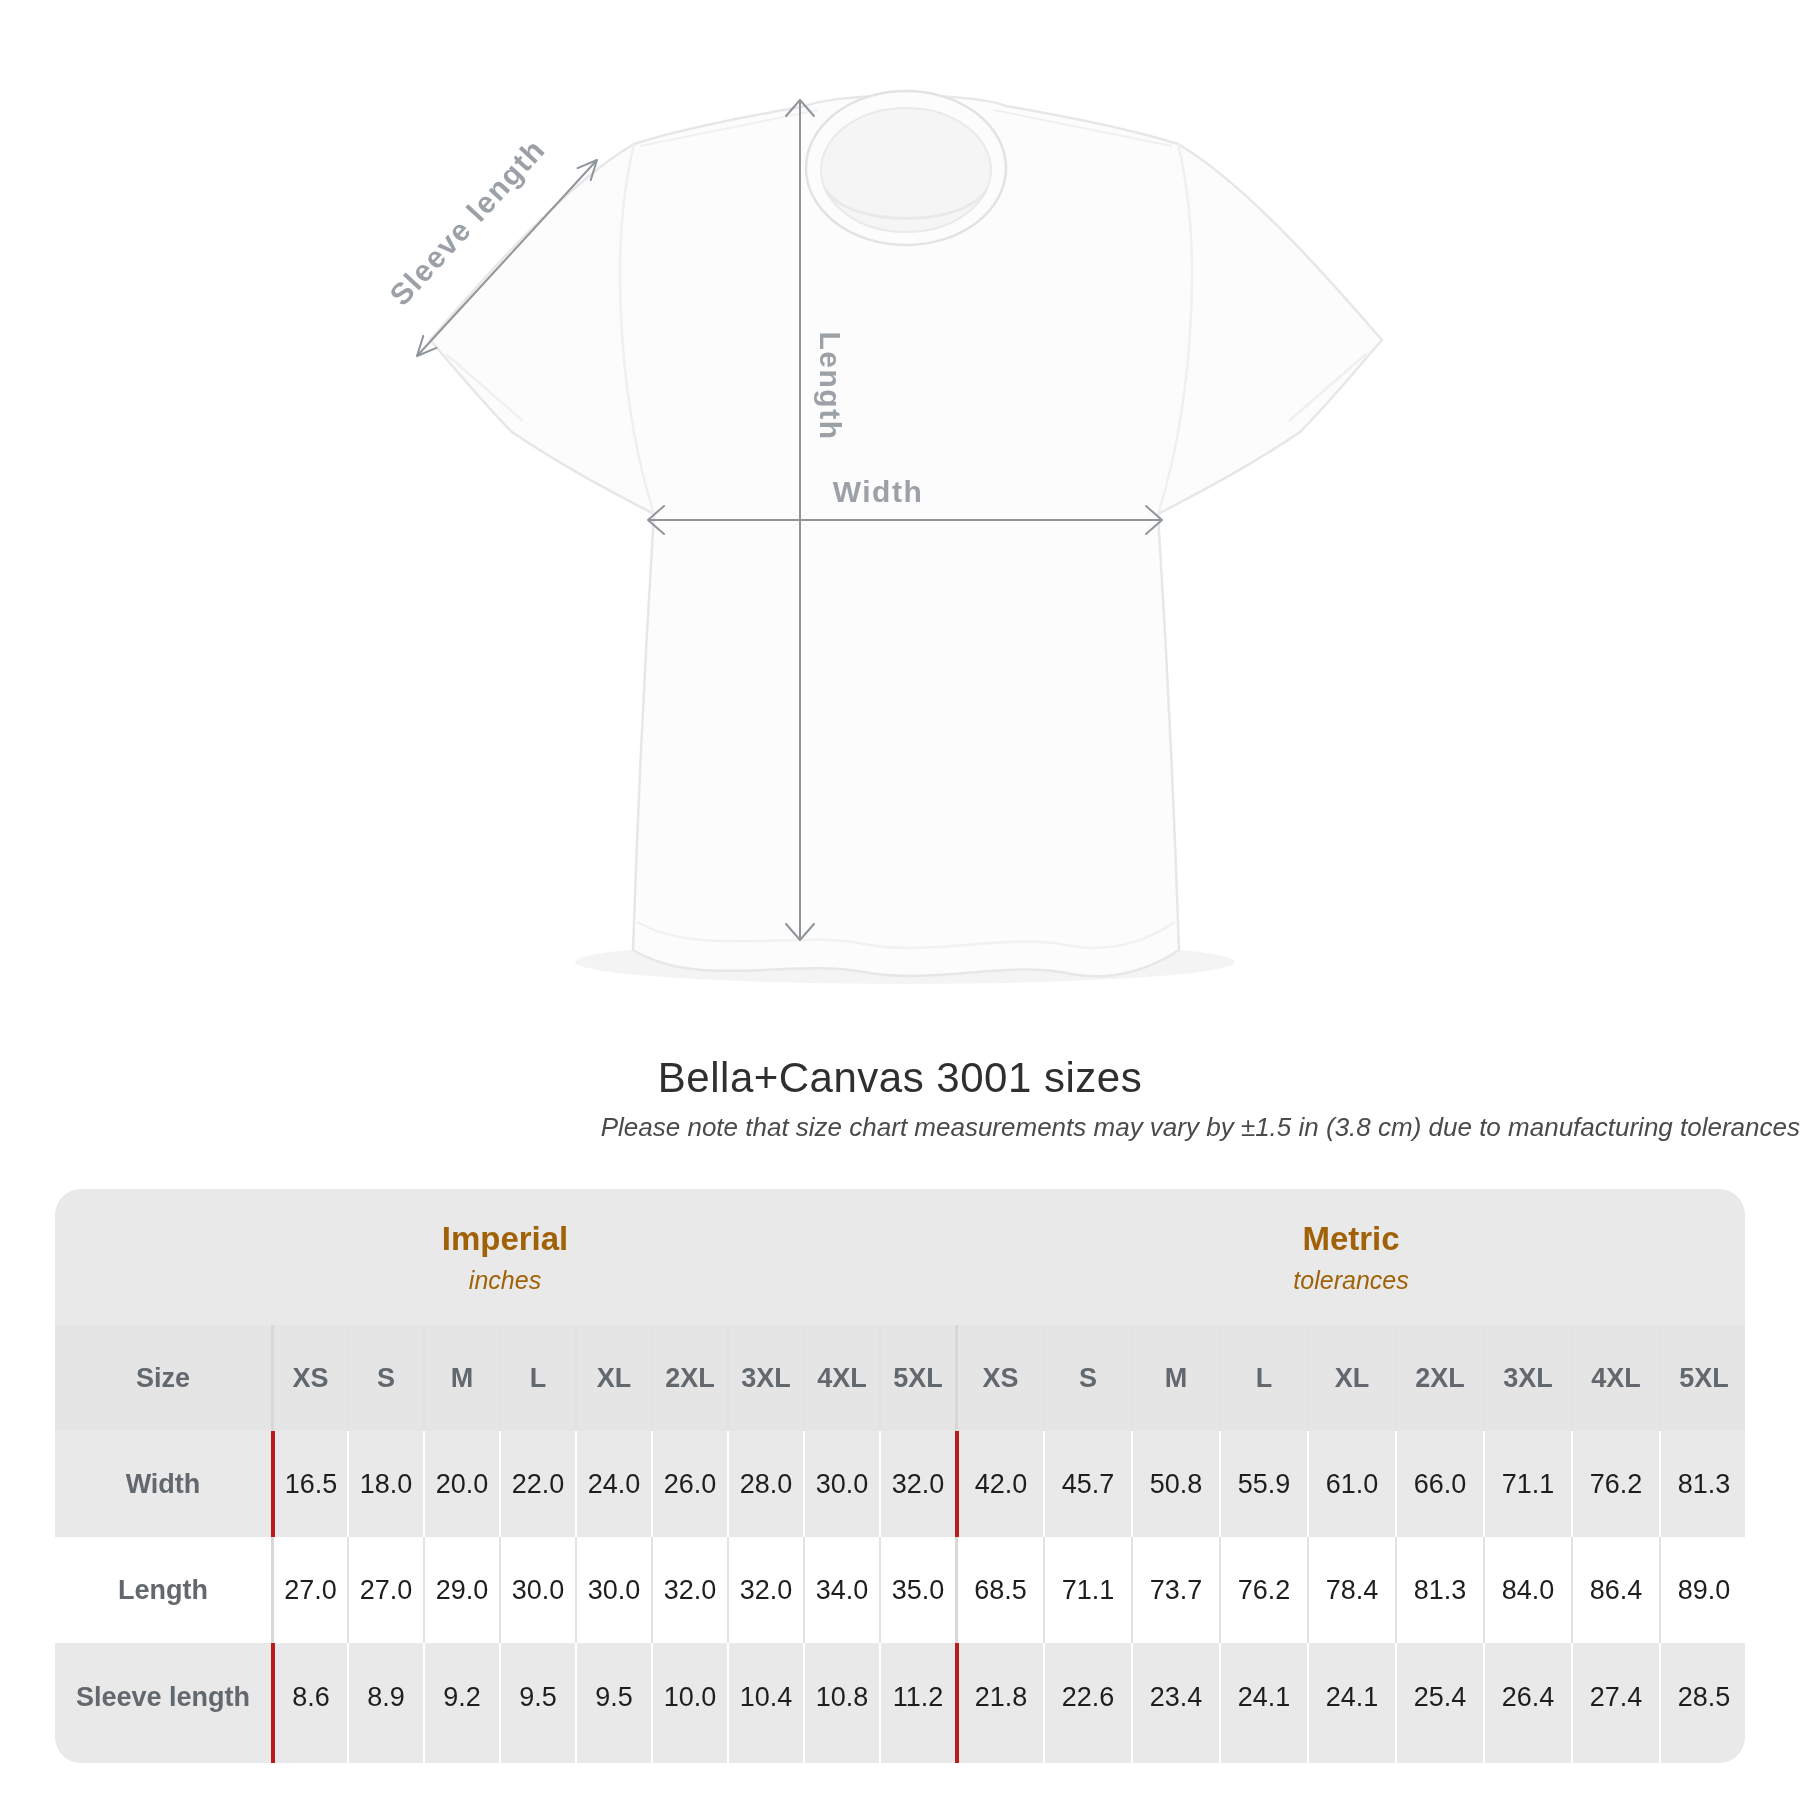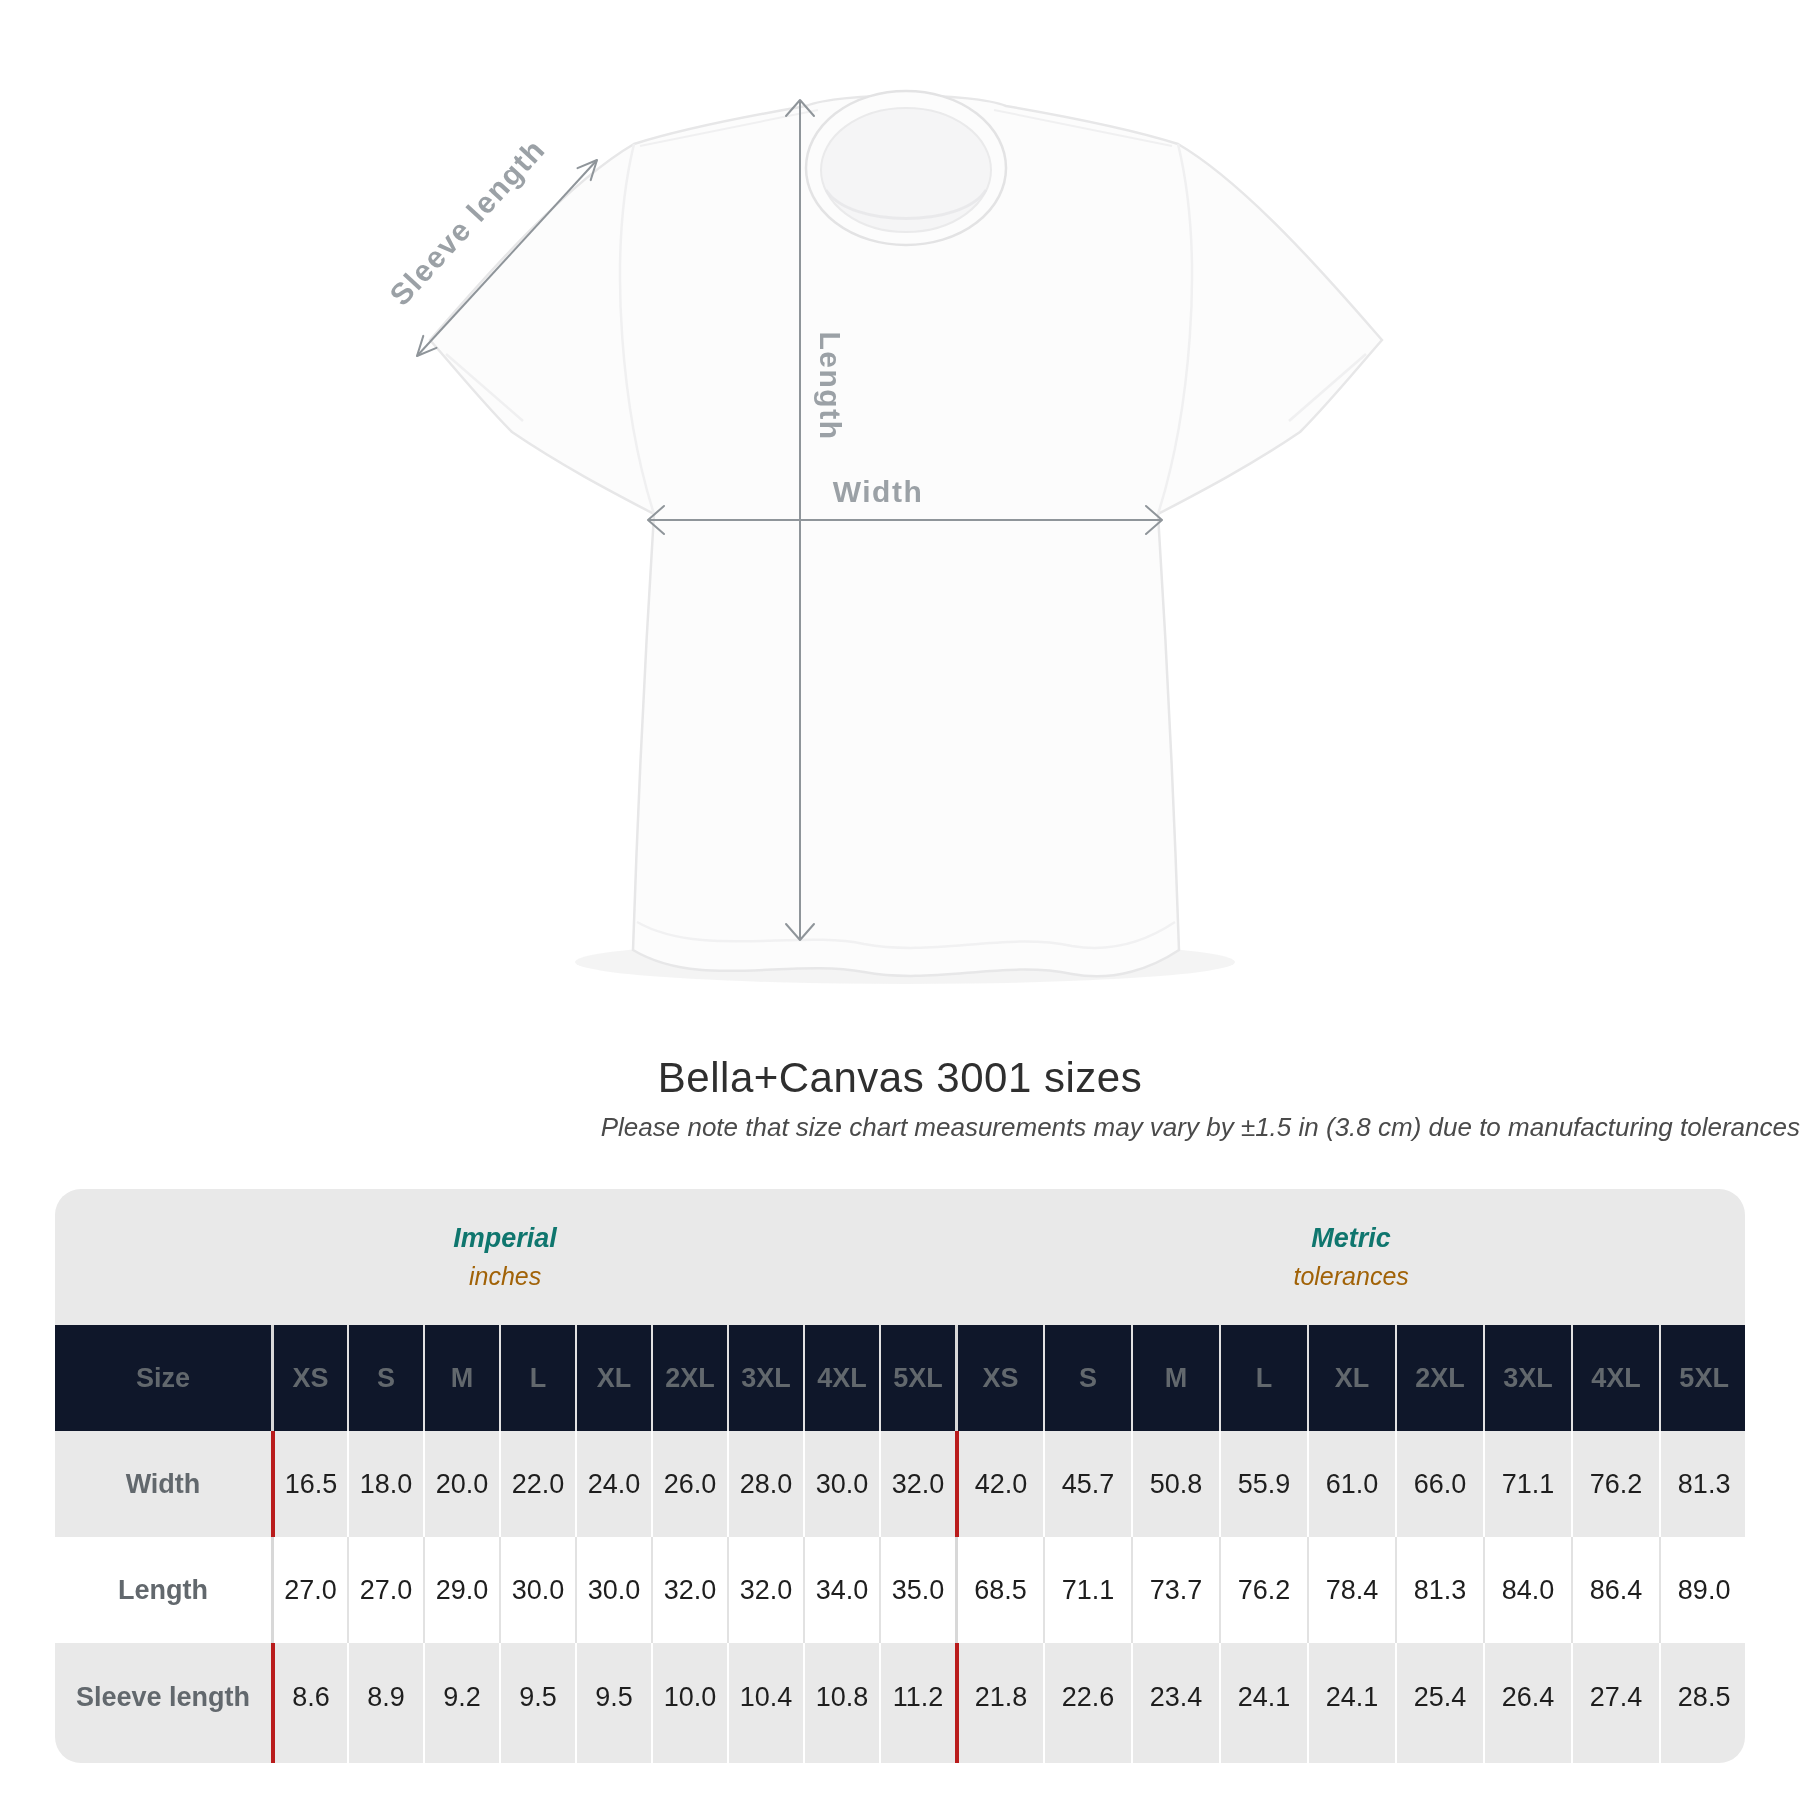--- a/index.html
+++ b/index.html
@@ -15,23 +15,23 @@
   .dimlabel{font-weight:bold;font-size:30px;fill:#9ba1a6;letter-spacing:1.5px;}
   
   h1.title{margin:16px 0 0;text-align:center;font-size:42px;font-weight:normal;color:#2f2f2f;letter-spacing:.5px;}
   p.note{margin:10px 0 0;text-align:right;font-style:italic;font-size:26px;color:#4a4a4a;}
   
   .panel{width:1690px;margin:46px auto 0;border-radius:26px;overflow:hidden;}
   table{width:100%;border-collapse:separate;border-spacing:0;table-layout:fixed;}
   th,td{box-sizing:border-box;text-align:center;vertical-align:middle;padding:0;}
   col.c-lbl{width:216px;} col.c-imp{width:76px;} col.c-met{width:88px;}
   tr.band th{height:136px;background:#e9e9e9;}
-  .sec{font-size:27px;font-weight:bold;font-style:italic;color:#0f766e;}
+  .sec{font-size:33px;font-weight:bold;color:#a16207;}
   .unit{font-size:25px;font-style:italic;font-weight:normal;color:#a16207;margin-top:8px;}
-  tr.sizes th{height:106px;background:#0f172a;font-size:27px;font-weight:bold;color:#62686d;}
+  tr.sizes th{height:106px;background:#e5e5e5;font-size:27px;font-weight:bold;color:#62686d;}
   tbody td{height:106px;font-size:27px;}
   tr.row-gray td{background:#e9e9e9;}
   tr.row-white td{background:#ffffff;}
   td.lbl{font-weight:bold;color:#62686d;}
   td.val{color:#1e1e1e;}
   tr.last td{height:120px;padding-bottom:12px;}
   tr.sizes th + th{border-left:2px solid #e2e2e2;}
   tr.sizes th.secdiv{border-left:3px solid #d8d8d8;}
   tr.row-white td + td{border-left:2px solid #e2e2e2;}
   tr.row-white td.secdiv{border-left:3px solid #d8d8d8;}

